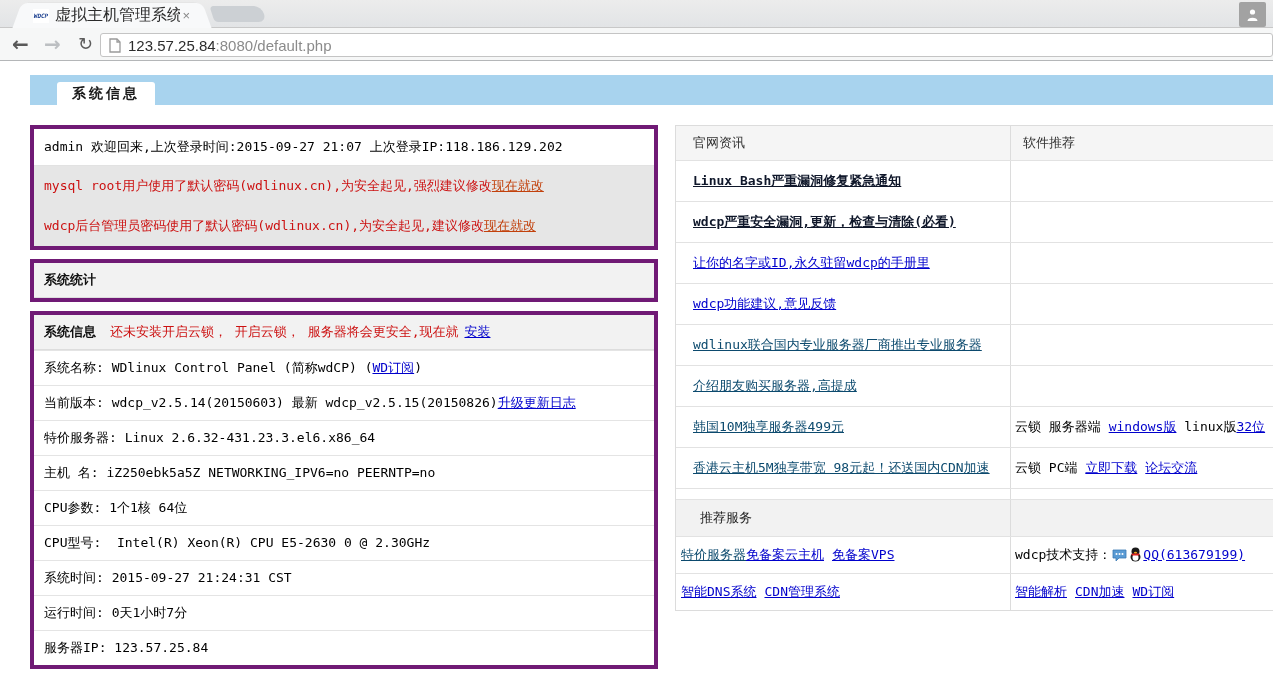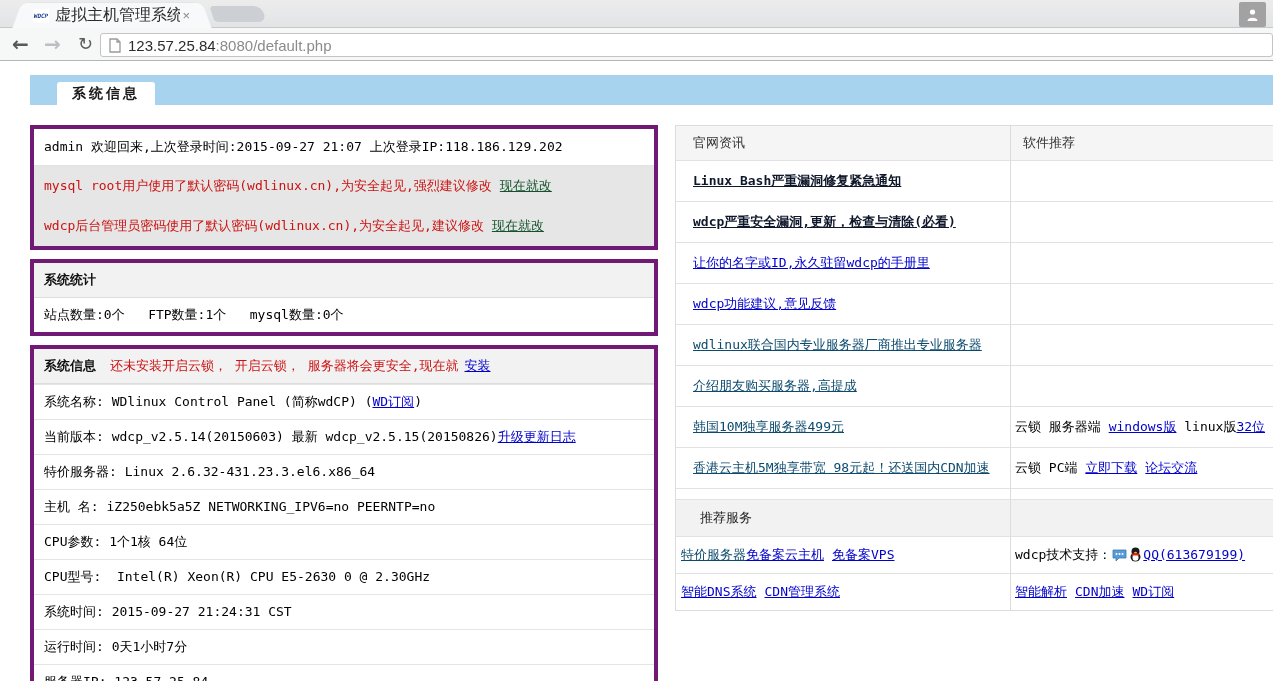--- a/index.html
+++ b/index.html
@@ -51,21 +51,21 @@
     border-radius:3px 3px 0 0; padding:0 15px; font-weight:bold; font-size:14px;
     color:#1a1a1a; letter-spacing:3px; line-height:23px; }
 
   
   .leftpanel { position:absolute; top:125px; left:30px; width:628px; }
   .box { border:4px solid #701a75; background:#fff; }
   .box + .box { margin-top:9px; }
   .row-welcome { padding:9px 10px; border-bottom:1px solid #e2e2e2; }
   .warnblock { background:#e6e6e6; }
   .warnrow { padding:11px 10px; color:#cc1111; }
-  .warnrow a { color:#14532d; margin-left:8px; }
+  .warnrow a { color:#c2410c; }
   .box-head { background:#f2f2f2; padding:8px 10px; border-bottom:1px solid #ddd; }
   .box-head b { color:#111; }
   .stat-line { padding:8px 10px; }
   .alert-red { color:#cc1111; margin-left:14px; }
   .alert-red + a { color:#0000cc; margin-left:6px; }
   .inforow { padding:8px 10px; border-top:1px solid #e4e4e4; }
   .inforow:first-of-type { border-top:none; }
   .inforow a { color:#0000cc; }
   .inforow a.gap { }
 
@@ -132,21 +132,20 @@
   <div class="box">
     <div class="row-welcome wsp">admin 欢迎回来,上次登录时间:2015-09-27 21:07 上次登录IP:118.186.129.202</div>
     <div class="warnblock">
       <div class="warnrow"><span class="wsp">mysql root用户使用了默认密码(wdlinux.cn),为安全起见,强烈建议修改</span><a>现在就改</a></div>
       <div class="warnrow"><span class="wsp">wdcp后台管理员密码使用了默认密码(wdlinux.cn),为安全起见,建议修改</span><a>现在就改</a></div>
     </div>
   </div>
 
   <div class="box">
     <div class="box-head"><b>系统统计</b></div>
-    <div class="stat-line wsp">站点数量:0个   FTP数量:1个   mysql数量:0个</div>
   </div>
 
   <div class="box">
     <div class="box-head"><b>系统信息</b><span class="alert-red wsp">还未安装开启云锁， 开启云锁， 服务器将会更安全,现在就</span><a>安装</a></div>
 
     <div class="inforow"><span class="wsp">系统名称:</span><span class="wsp"> WDlinux Control Panel (简称wdCP) (</span><a>WD订阅</a><span>)</span></div>
     <div class="inforow"><span class="wsp">当前版本:</span><span class="wsp"> wdcp_v2.5.14(20150603) 最新 wdcp_v2.5.15(20150826)</span><a class="gap">升级</a><a class="gap">更新日志</a></div>
     <div class="inforow"><span class="wsp">特价服务器:</span><span class="wsp"> Linux 2.6.32-431.23.3.el6.x86_64</span></div>
     <div class="inforow"><span class="wsp">主机 名:</span><span class="wsp"> iZ250ebk5a5Z NETWORKING_IPV6=no PEERNTP=no</span></div>
     <div class="inforow"><span class="wsp">CPU参数:</span><span class="wsp"> 1个1核 64位</span></div>

